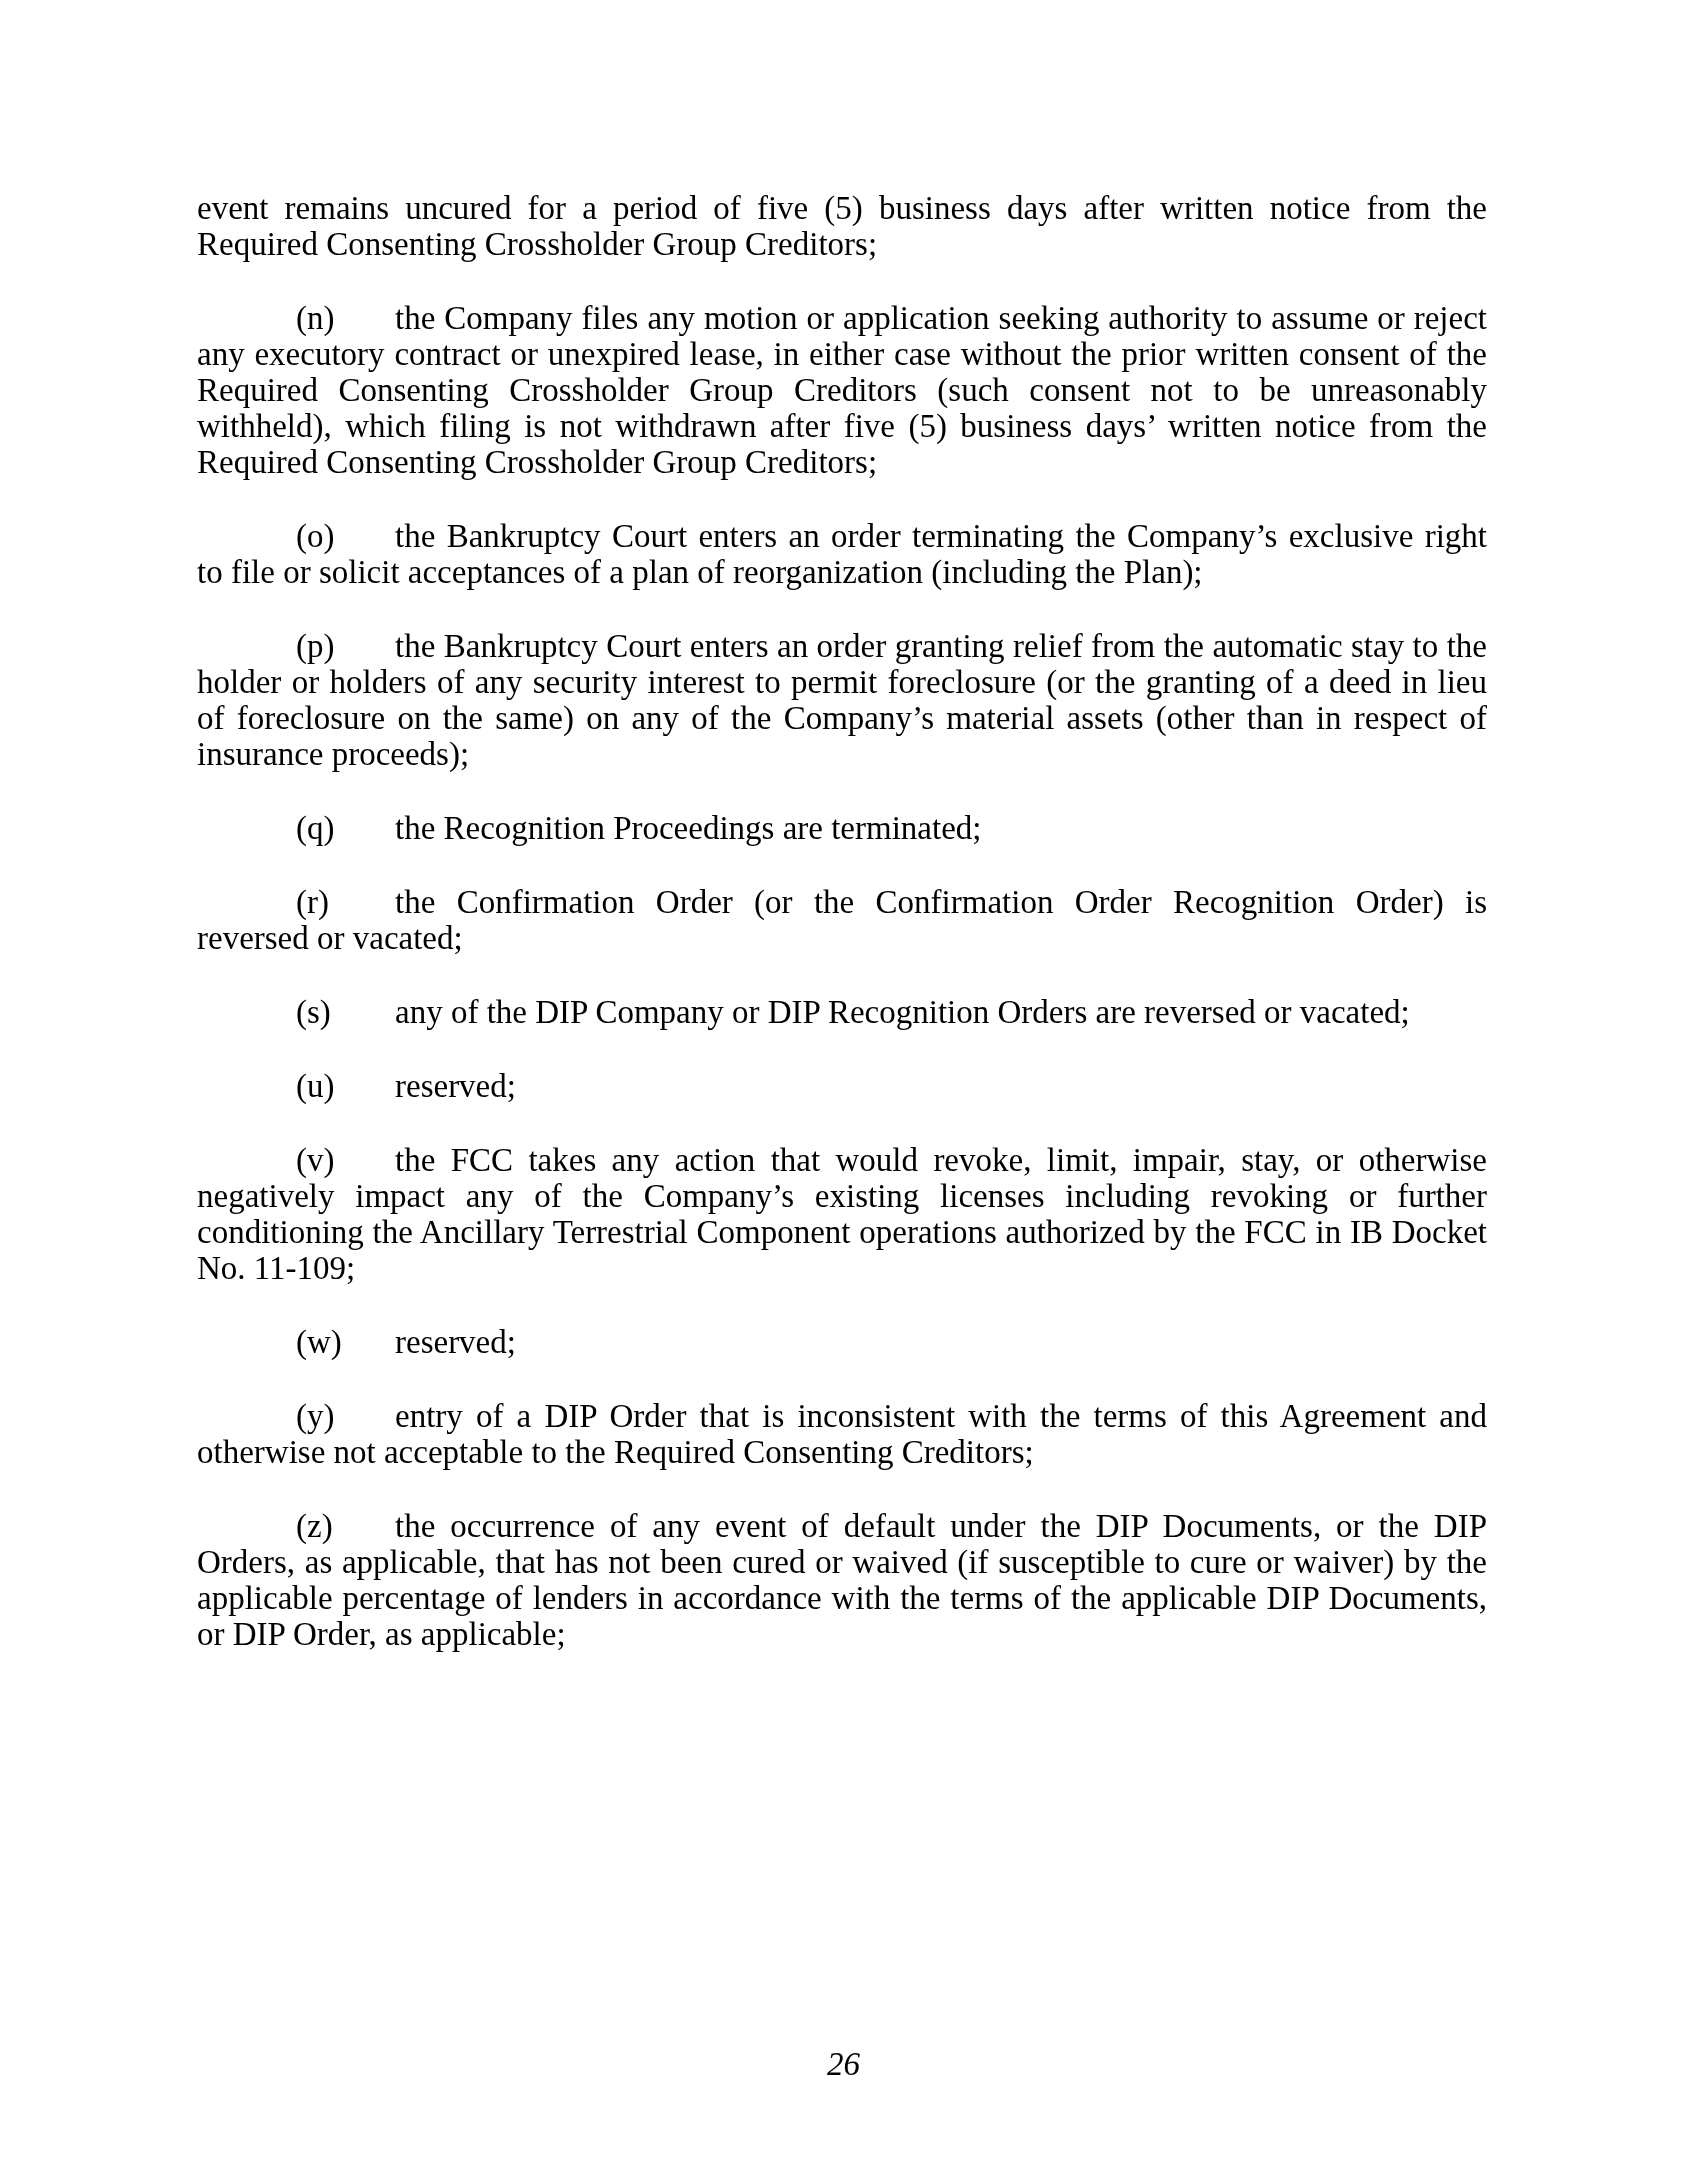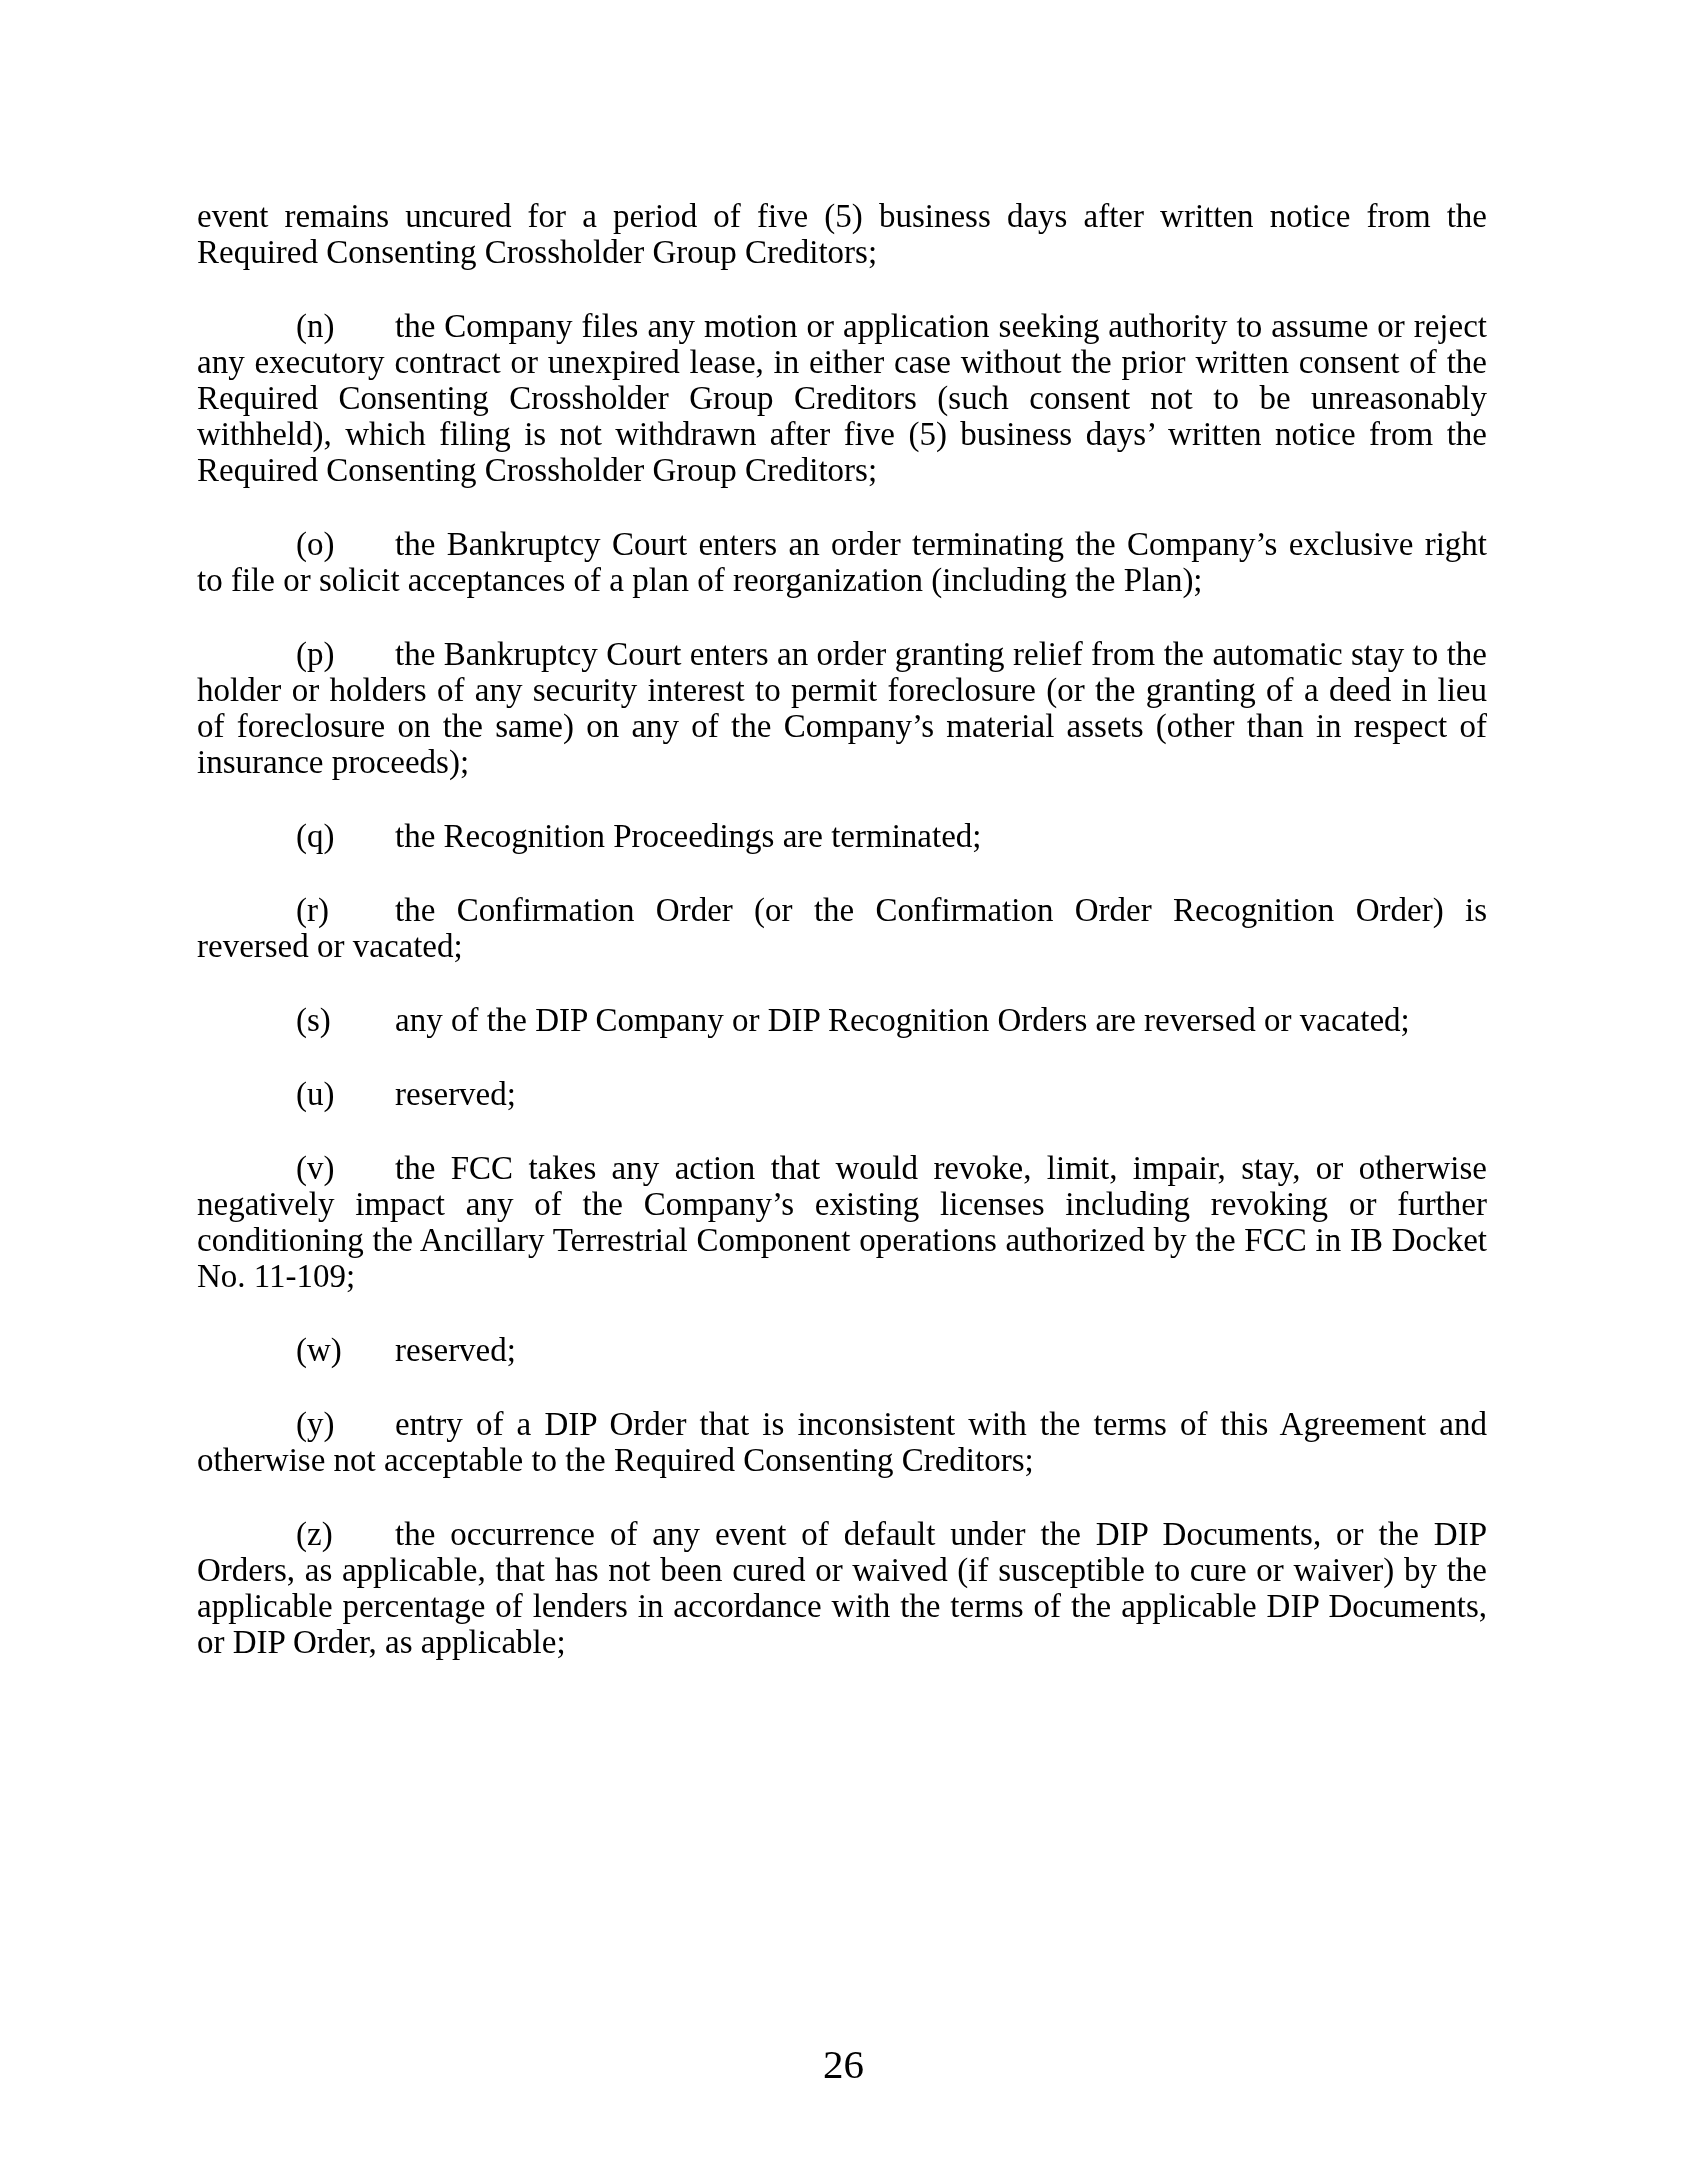--- a/index.html
+++ b/index.html
@@ -12,21 +12,21 @@
     width: 1687px;
     height: 2183px;
     background: #ffffff;
     overflow: hidden;
     font-family: "Liberation Serif", "DejaVu Serif", serif;
     color: #000000;
   }
   .content {
     position: absolute;
     left: 197px;
-    top: 198px;
+    top: 190px;
     width: 1290px;
   }
   .para {
     margin: 0 0 38px 0;
     font-size: 33px;
     line-height: 36px;
     text-align: justify;
     hyphens: none;
     -webkit-hyphens: none;
     word-spacing: normal;
@@ -38,22 +38,23 @@
     display: inline-block;
     width: 99px;
     text-indent: 0;
   }
   .pageno {
     position: absolute;
     top: 2046px;
     left: 0;
     width: 1687px;
     text-align: center;
-    font-size: 41px;
+    font-size: 33px;
     line-height: 36px;
+    font-style: italic;
   }
 </style>
 </head>
 <body>
 
 <div class="page">
   <div class="content">
 
     <p class="para">event remains uncured for a period of five (5) business days after written notice from the Required Consenting Crossholder Group Creditors;</p>
 

